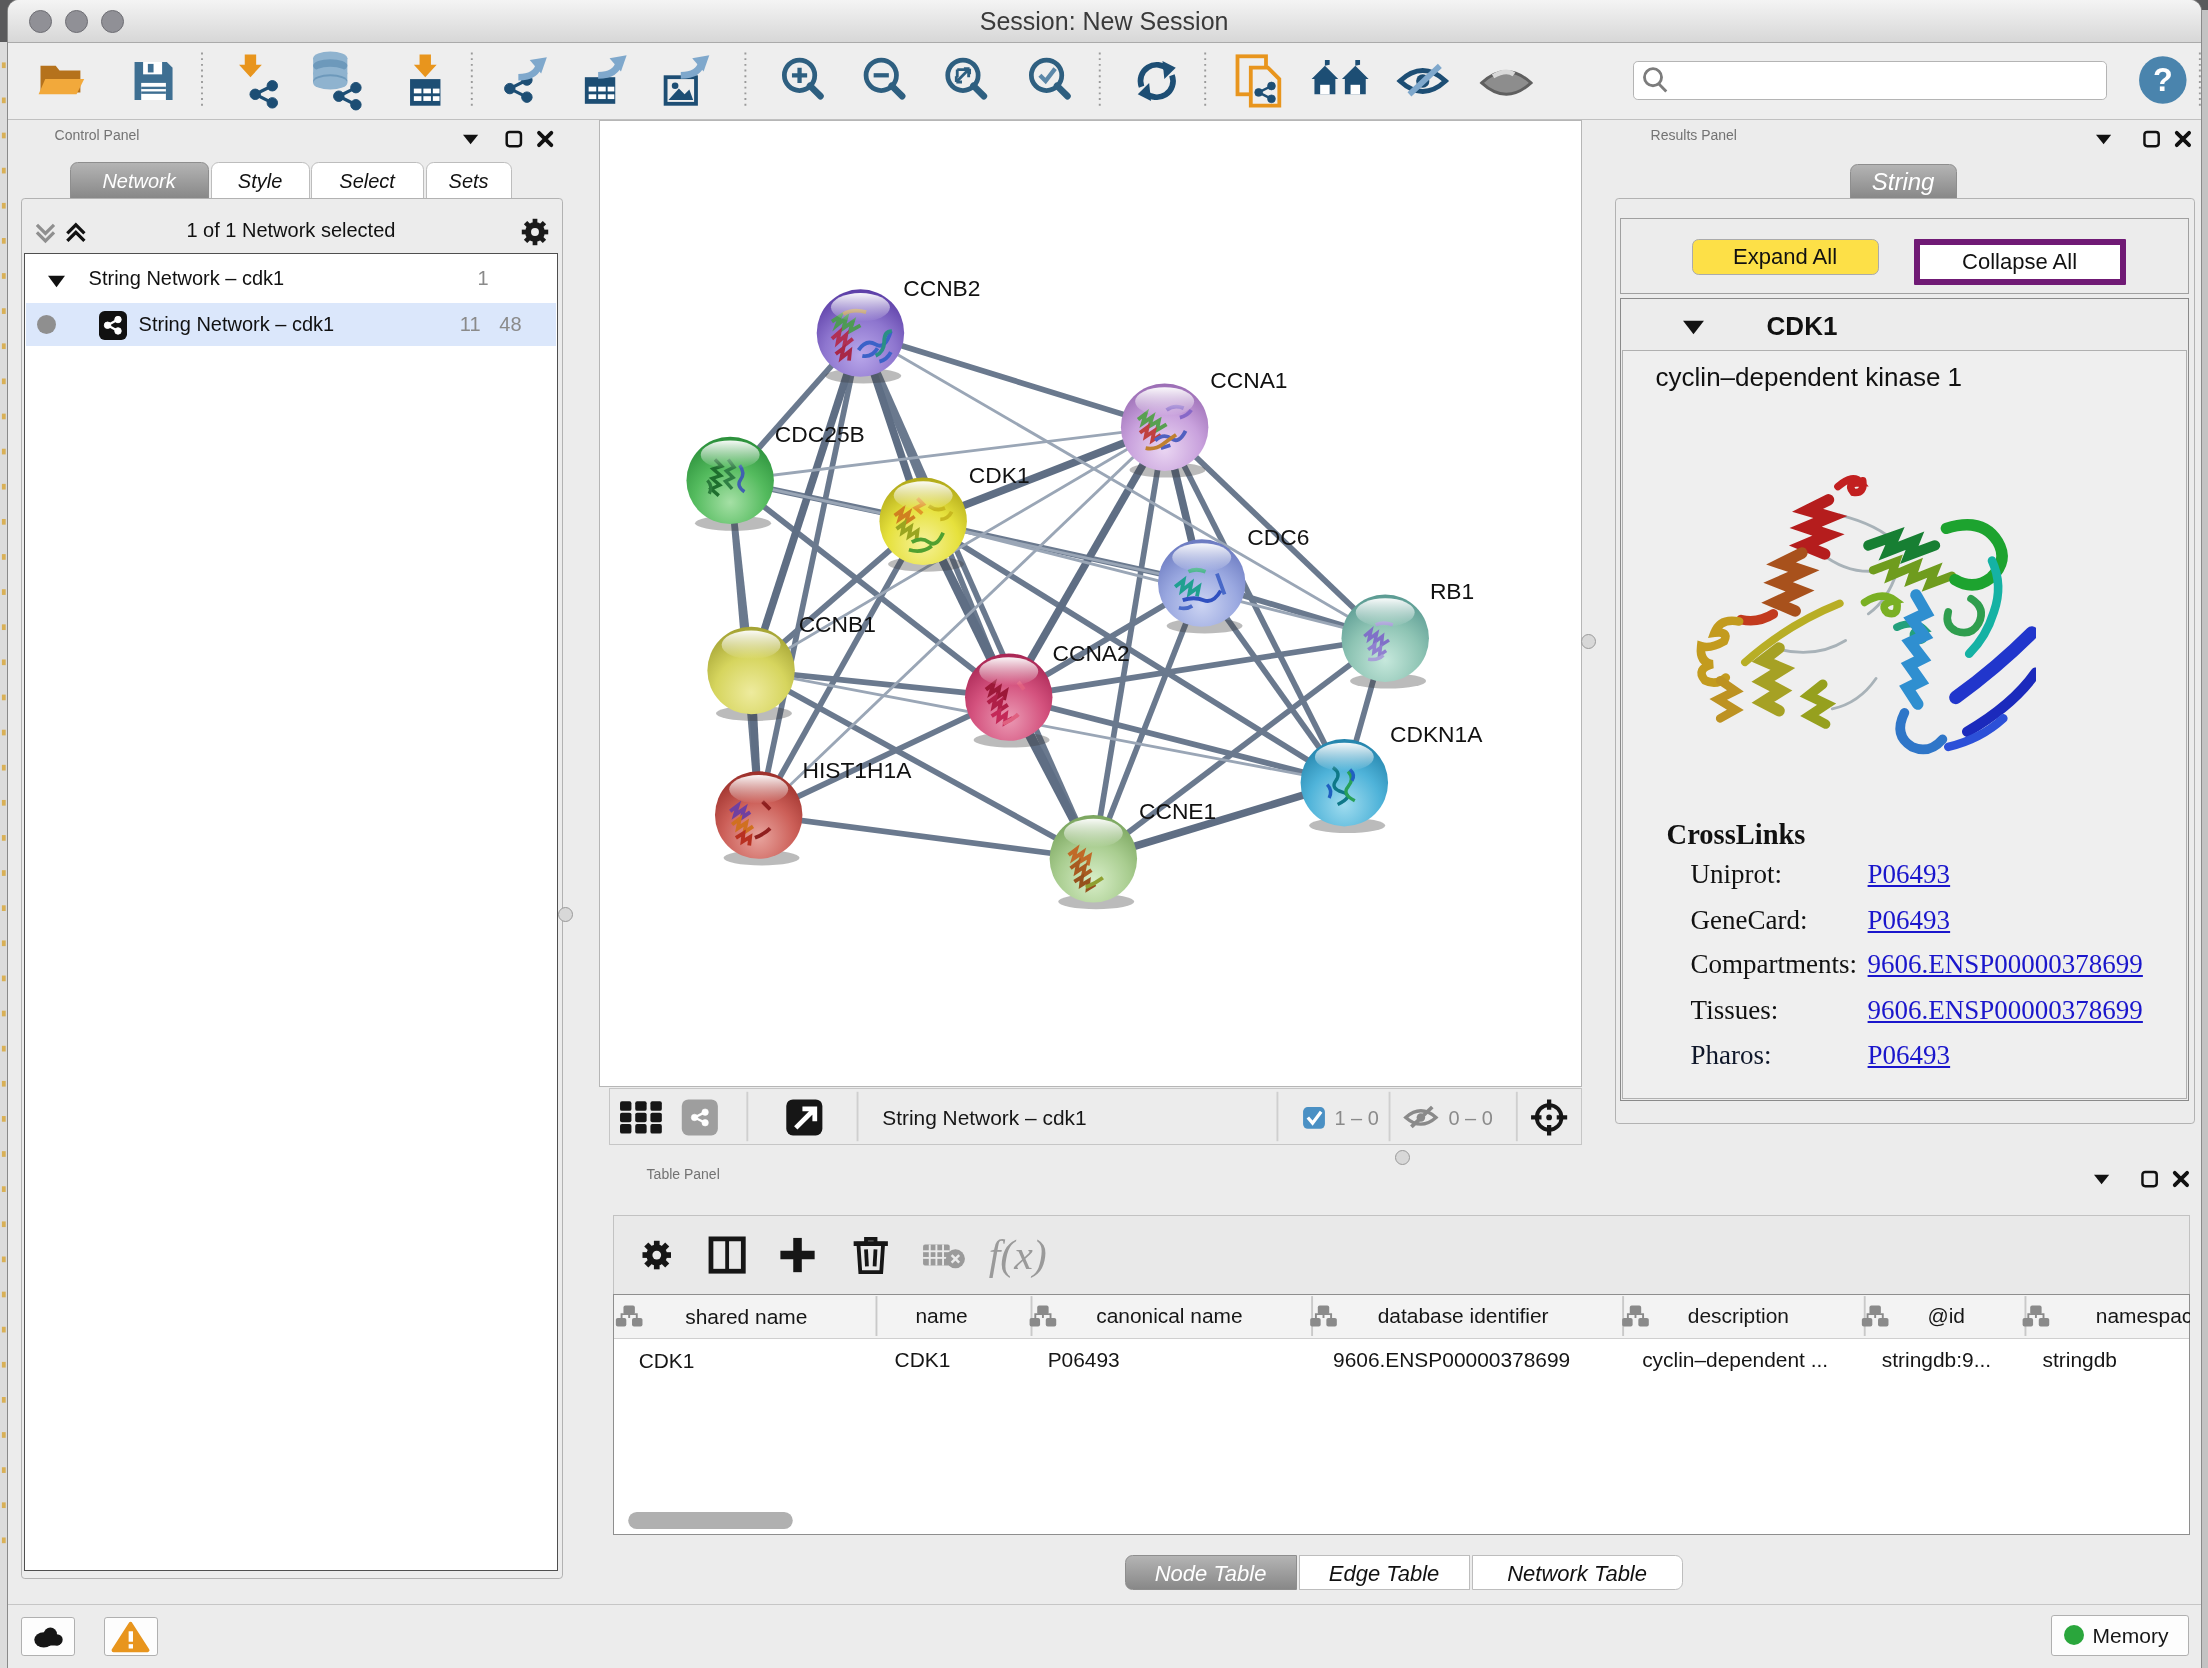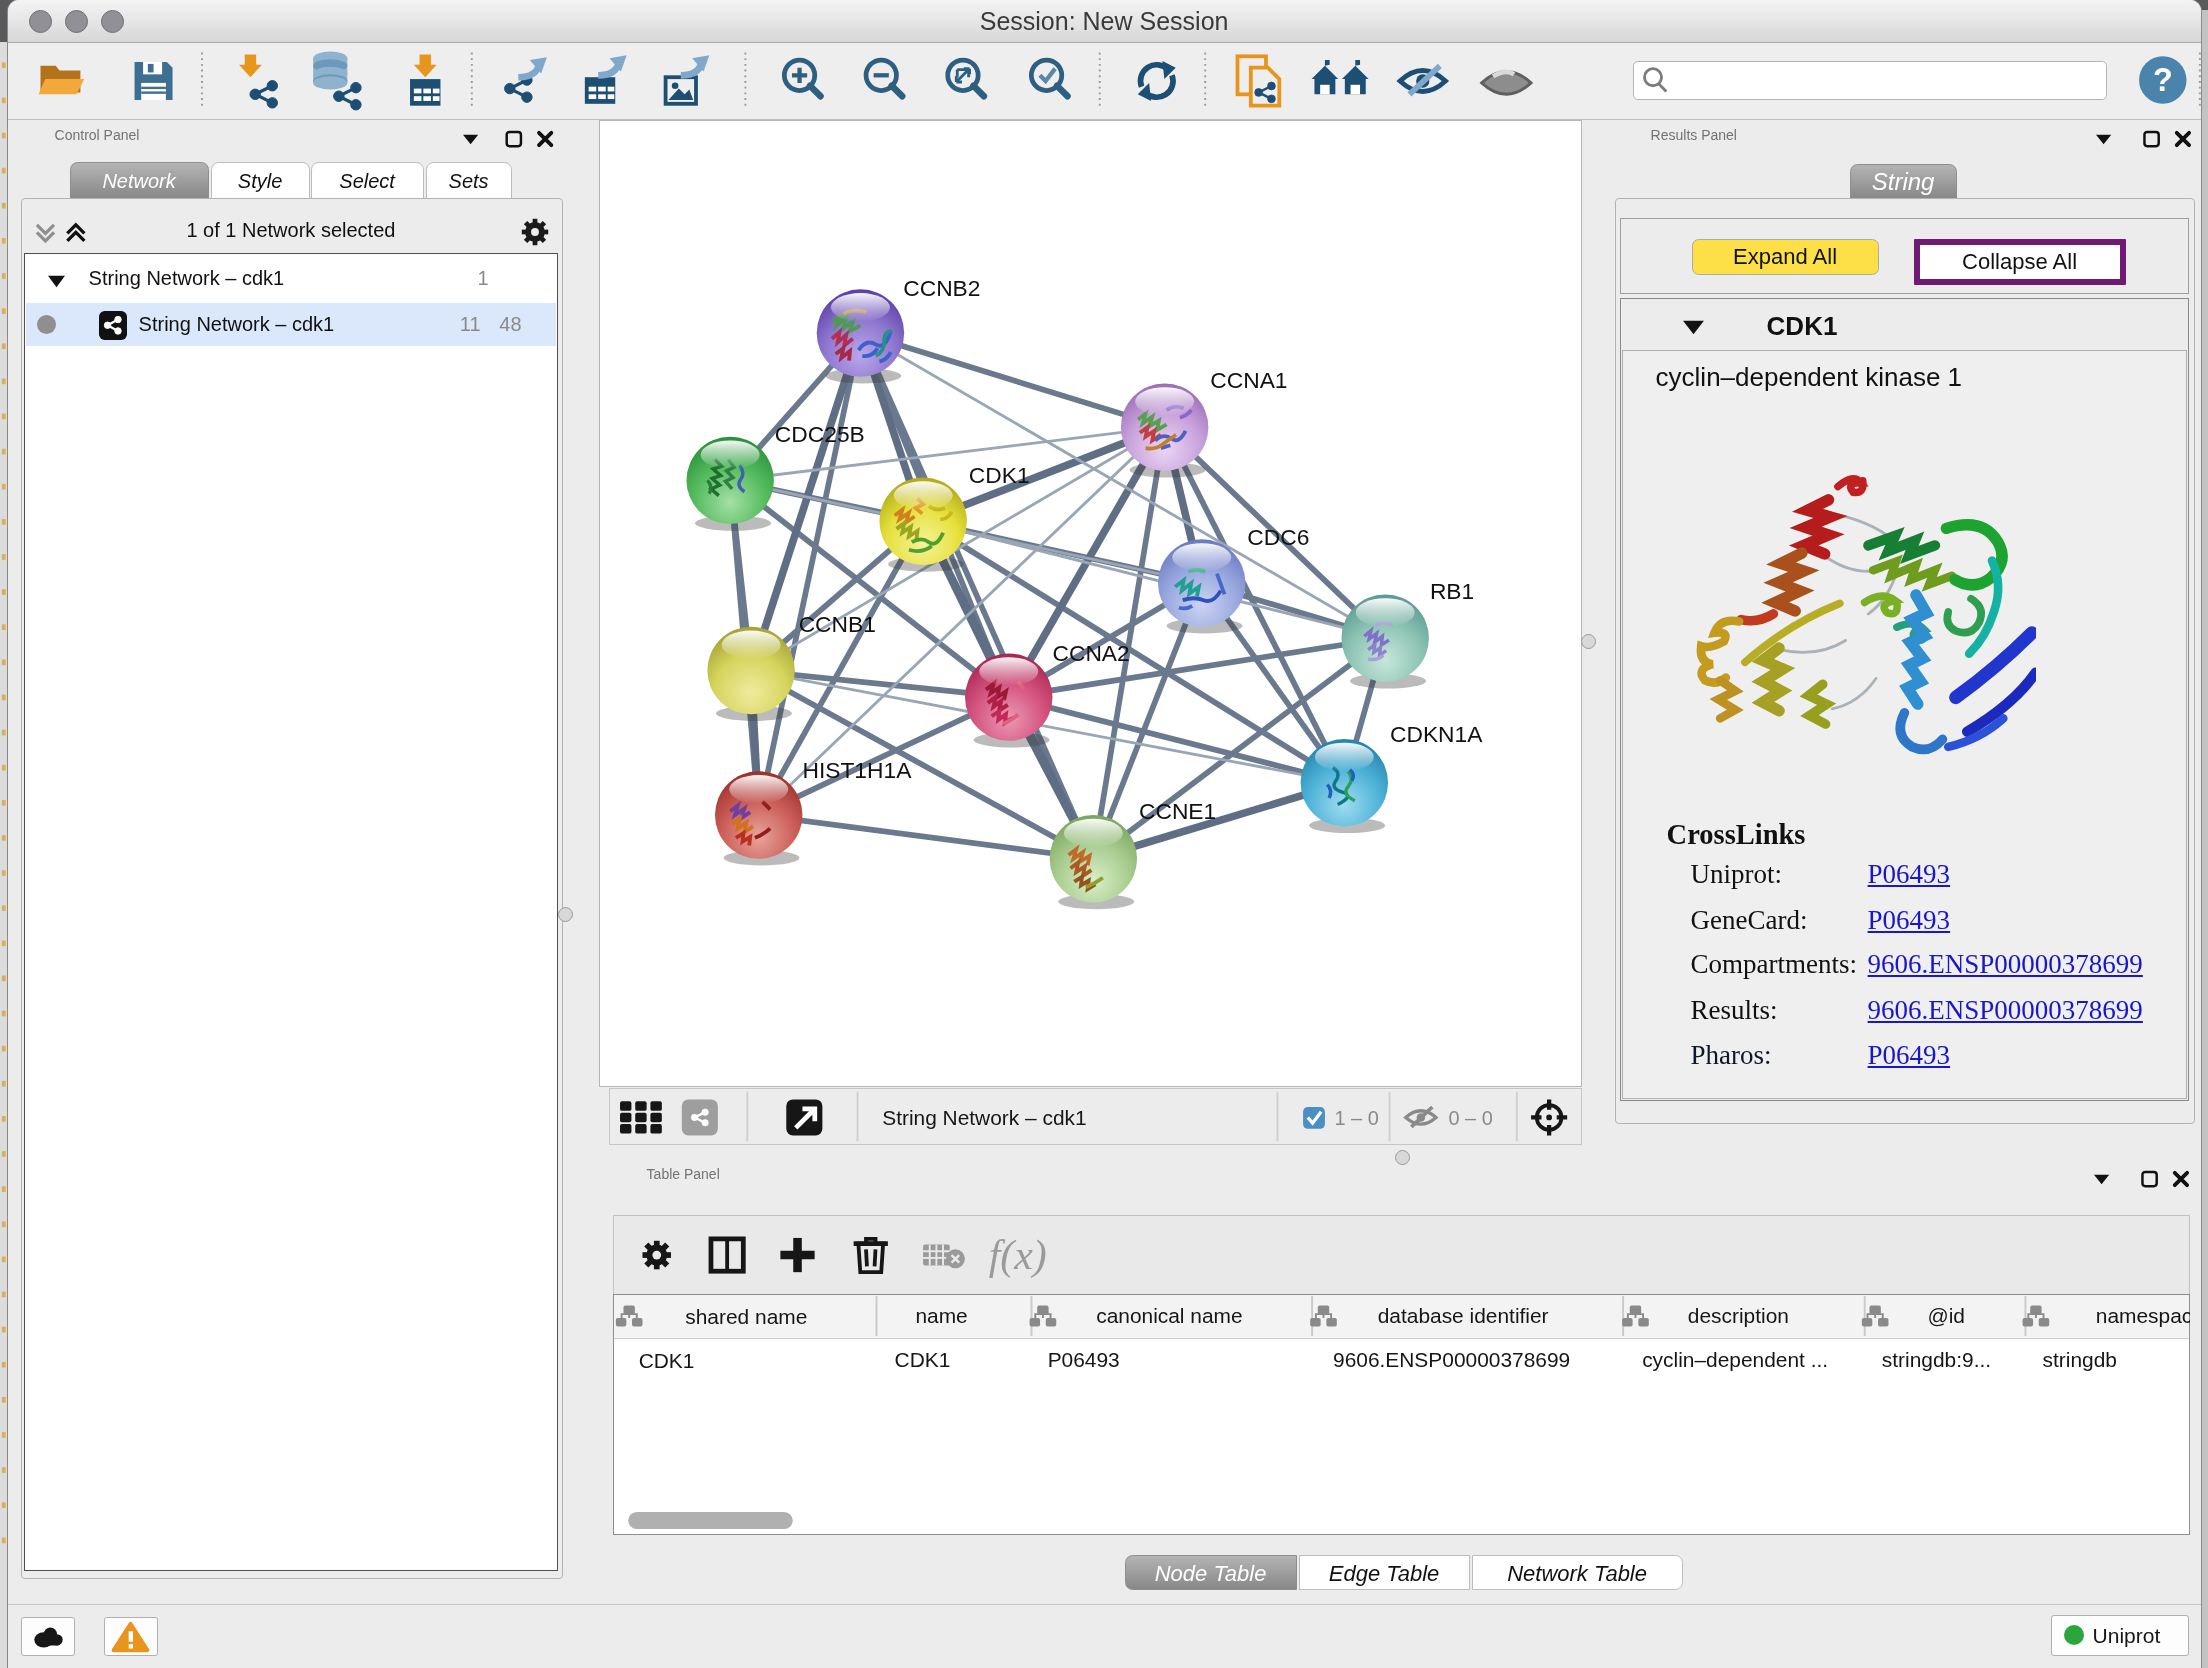--- a/index.html
+++ b/index.html
@@ -615,21 +615,21 @@
   <path d="M284 304 q34 -8 58 -30" stroke="#2c50d8" stroke-width="9"></path>
  </g>
 </svg>
 <div class="abs" style="left:1659px;top:819px;font-family:'Liberation Serif',serif;font-size:28.5px;font-weight:bold;color:#111;">CrossLinks</div>
 <div class="abs" style="left:1683px;top:859px;font-family:'Liberation Serif',serif;font-size:27px;color:#111;">Uniprot:</div>
 <div class="abs" style="left:1860px;top:859px;font-family:'Liberation Serif',serif;font-size:27px;"><a class="lnk">P06493</a></div>
 <div class="abs" style="left:1683px;top:905px;font-family:'Liberation Serif',serif;font-size:27px;color:#111;">GeneCard:</div>
 <div class="abs" style="left:1860px;top:905px;font-family:'Liberation Serif',serif;font-size:27px;"><a class="lnk">P06493</a></div>
 <div class="abs" style="left:1683px;top:949px;font-family:'Liberation Serif',serif;font-size:27px;color:#111;">Compartments:</div>
 <div class="abs" style="left:1860px;top:949px;font-family:'Liberation Serif',serif;font-size:27px;"><a class="lnk">9606.ENSP00000378699</a></div>
-<div class="abs" style="left:1683px;top:995px;font-family:'Liberation Serif',serif;font-size:27px;color:#111;">Results:</div>
+<div class="abs" style="left:1683px;top:995px;font-family:'Liberation Serif',serif;font-size:27px;color:#111;">Tissues:</div>
 <div class="abs" style="left:1860px;top:995px;font-family:'Liberation Serif',serif;font-size:27px;"><a class="lnk">9606.ENSP00000378699</a></div>
 <div class="abs" style="left:1683px;top:1040px;font-family:'Liberation Serif',serif;font-size:27px;color:#0f172a;">Pharos:</div>
 <div class="abs" style="left:1860px;top:1040px;font-family:'Liberation Serif',serif;font-size:27px;"><a class="lnk">P06493</a></div>
 
 <div class="abs phdr" style="left:612px;top:1166px;">Table Panel</div>
 <svg class="abs" style="left:2081px;top:1170px" width="105" height="19" viewBox="0 0 110 20">
  <path d="M5 5 L21 5 L13 15 Z" fill="#111"></path>
  <rect x="56" y="2" width="15" height="15" fill="none" stroke="#111" stroke-width="2.6" rx="3"></rect>
  <path d="M90 3 L103 16 M103 3 L90 16" stroke="#111" stroke-width="4" stroke-linecap="round"></path>
 </svg>
@@ -759,15 +759,15 @@
       </g>
     </svg>
 <div class="abs" style="left:96px;top:1617px;width:54px;height:39px;background:#fdfdfd;border:1px solid #b0b0b0;border-radius:2.9px;box-sizing:border-box;"></div>
 <svg class="abs" style="left:96px;top:1617px" width="54" height="39" viewBox="0 0 57 41">
       <path d="M28 7 L46 35 L10 35 Z" fill="#e8951d" stroke="#e8951d" stroke-width="4" stroke-linejoin="round"></path>
       <rect x="26" y="15" width="4.6" height="11" fill="#fff"></rect>
       <rect x="26" y="28.6" width="4.6" height="4.6" fill="#fff"></rect>
     </svg>
 <div class="abs" style="left:2043px;top:1615px;width:138px;height:41px;background:#fdfdfd;border:1px solid #b0b0b0;border-radius:2.9px;box-sizing:border-box;"></div>
 <div class="abs" style="left:2056px;top:1625px;width:20px;height:20px;border-radius:50%;background:#2aa63c;"></div>
-<div class="abs" style="left:2085px;top:1624px;font-size:21px;color:#161616;">Uniprot</div>
+<div class="abs" style="left:2085px;top:1624px;font-size:21px;color:#161616;">Memory</div>
 </div>
 
 
 </body></html>

